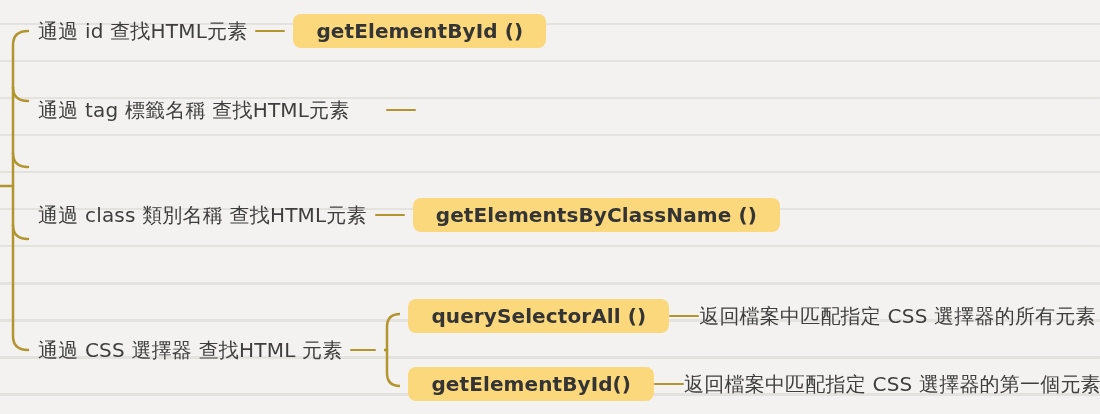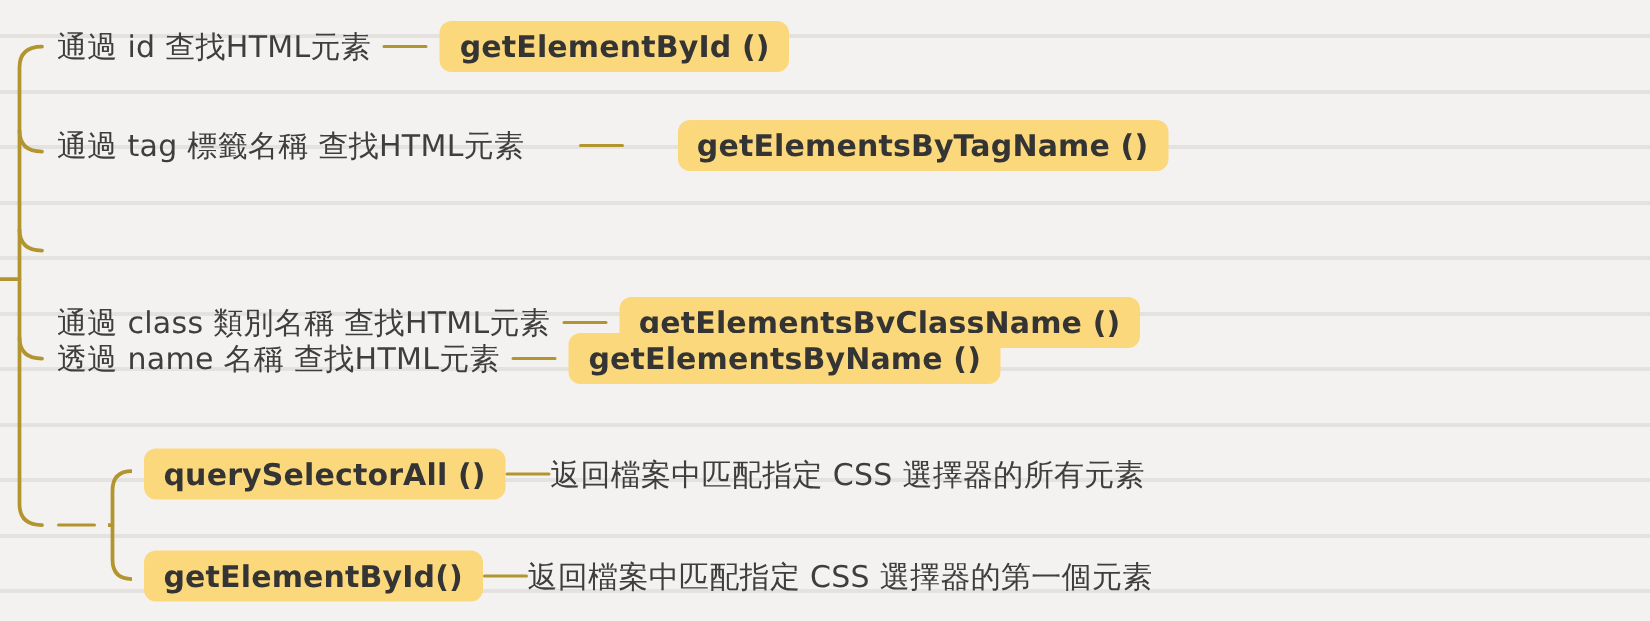--- a/index.html
+++ b/index.html
@@ -42,21 +42,21 @@
   .branch-row {
     position: absolute;
     left: 38px;
     height: 34px;
     display: flex;
     align-items: center;
     column-gap: 8px;
     white-space: nowrap;
   }
   .row-1 { top: 14px; }
-  .row-2 { top: 80px; gap: 36px; }
+  .row-2 { top: 93px; gap: 36px; }
   .row-3 { top: 150px; margin-top: 48px; }
   .row-4 { top: 222px; }
 
   .branch-label {
     font-size: 20px;
     letter-spacing: 0.2px;
     color: var(--text, #3e3e3e);
     line-height: 34px;
   }
 
@@ -68,21 +68,21 @@
     background: var(--line, #b2952f);
     flex: 0 0 auto;
   }
   .dash.short { width: 26px; }
 
   .method-node {
     background: var(--highlight, #fbd87c);
     border-radius: 8px;
     height: 34px;
     line-height: 34px;
-    padding: 0 13px;
+    padding: 0 23px;
     font-size: 20px;
     font-weight: 600;
     color: #343434;
     letter-spacing: 0.1px;
   }
 
   
   .row-5 {
     position: absolute;
     left: 38px;
@@ -130,36 +130,31 @@
 
   <div class="branch-row row-1">
     <span class="branch-label">通過 id 查找HTML元素</span>
     <span class="dash"></span>
     <span class="method-node">getElementById ()</span>
   </div>
 
   <div class="branch-row row-2">
     <span class="branch-label">通過 tag 標籤名稱 查找HTML元素</span>
     <span class="dash"></span>
-    <span class="method-node">getElementsByTagName ()</span>
   </div>
 
   <div class="branch-row row-3">
     <span class="branch-label">通過 class 類別名稱 查找HTML元素</span>
     <span class="dash"></span>
     <span class="method-node">getElementsByClassName ()</span>
   </div>
 
-  <div class="branch-row row-4">
-    <span class="branch-label">透過 name 名稱 查找HTML元素</span>
-    <span class="dash"></span>
-    <span class="method-node">getElementsByName ()</span>
-  </div>
 
   <div class="row-5">
+    <span class="branch-label">通過 CSS 選擇器 查找HTML 元素</span>
     <span class="dash short"></span>
     <svg class="sub-bracket" width="16" height="106" viewBox="0 0 16 106" style="color: var(--line, #b2952f);">
       <path d="M 0 53 H 3" fill="none" stroke="currentColor" stroke-width="2.5" stroke-linecap="round"></path>
       <path d="M 16 17 Q 3 17 3 30 L 3 76 Q 3 89 16 89" fill="none" stroke="currentColor" stroke-width="2.5" stroke-linecap="round"></path>
     </svg>
     <div class="sub-column">
       <div class="sub-row">
         <span class="method-node">querySelectorAll ()</span>
         <span class="dash"></span>
         <span class="method-desc">返回檔案中匹配指定 CSS 選擇器的所有元素</span>

